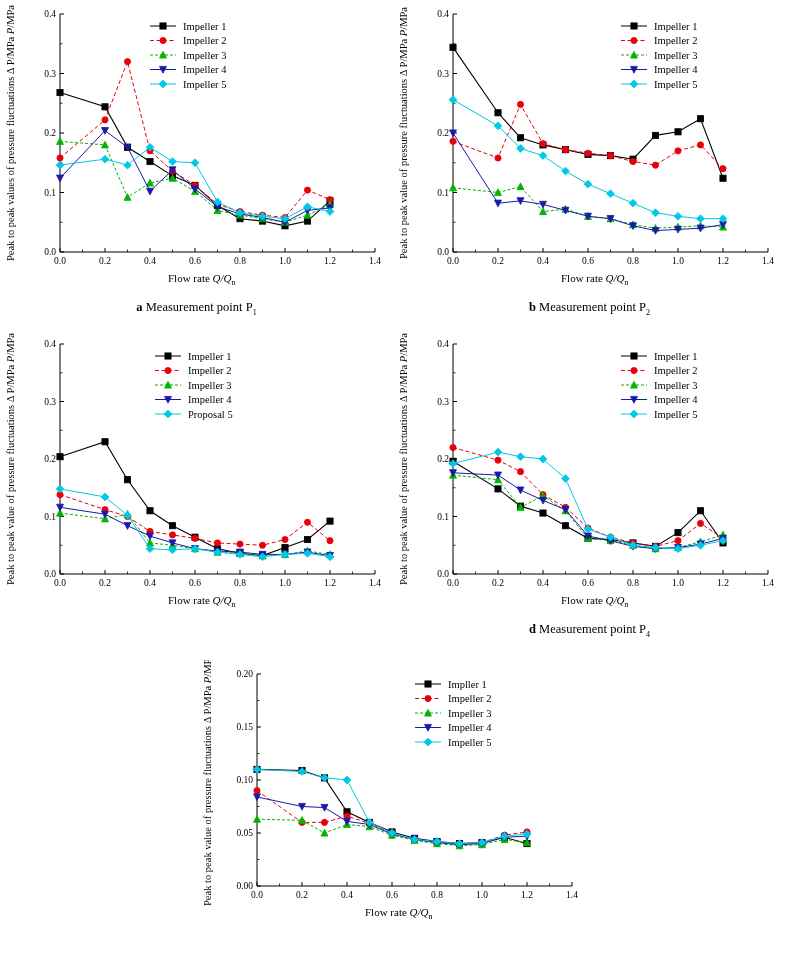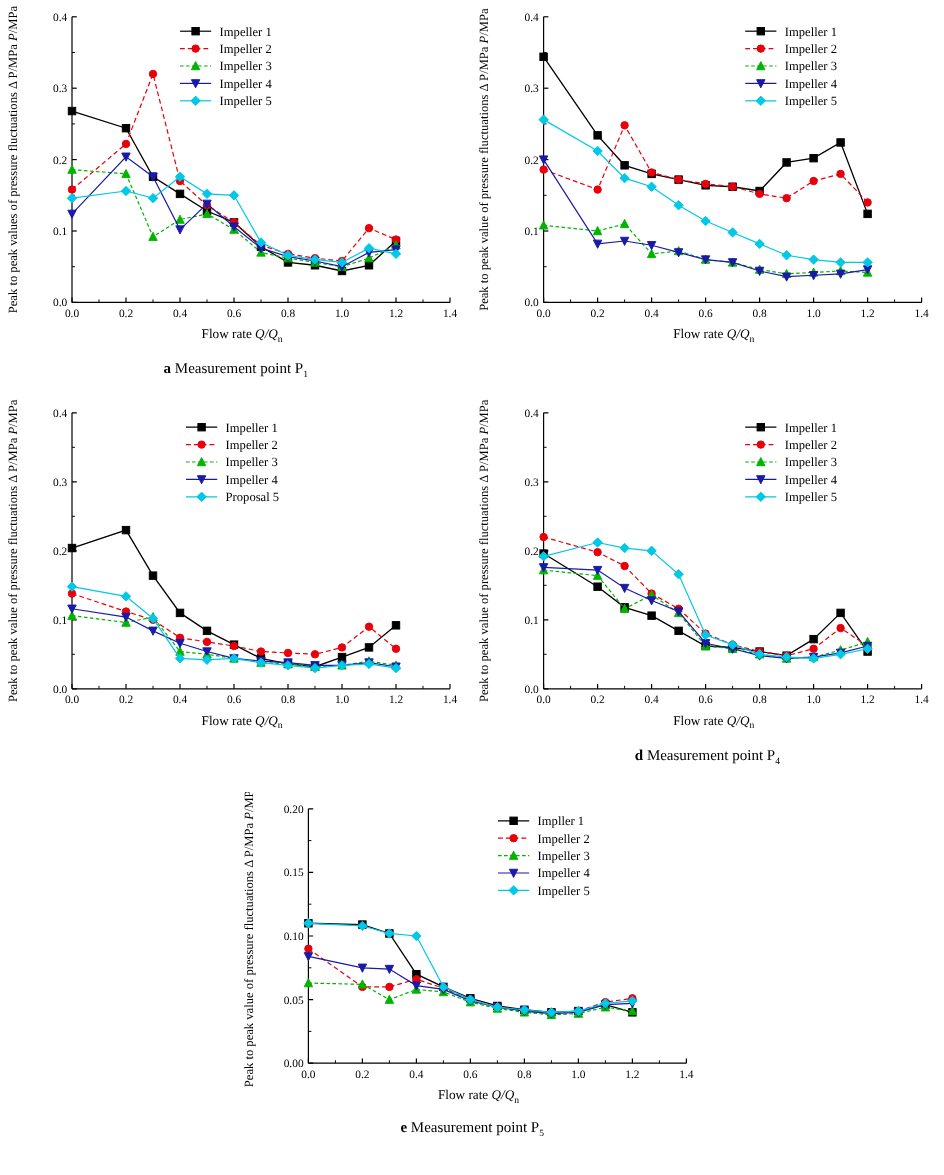--- a/index.html
+++ b/index.html
@@ -292,20 +292,24 @@
             <polygon points="241,73.19999999999999 237.5,66.4 244.5,66.4" fill="#1a1aa8" stroke="#1a1aa8" stroke-width="0.8"></polygon>
             <text x="261" y="73.1" font-size="10.5" font-family="&quot;Liberation Serif&quot;, serif" fill="#000">Impeller 4</text>
             <line x1="228" y1="84" x2="254" y2="84" stroke="#00c8e6" stroke-width="1" stroke-dasharray="none"></line>
             <polygon points="241,80.10000000000001 237.1,84 241,87.89999999999999 244.9,84" fill="#00c8e6" stroke="#00c8e6" stroke-width="0.8"></polygon>
             <text x="261" y="87.6" font-size="10.5" font-family="&quot;Liberation Serif&quot;, serif" fill="#000">Impeller 5</text>
           </g>
           <text x="201.75" y="282" text-anchor="middle" font-size="11" font-family="&quot;Liberation Serif&quot;, serif" fill="#000"><tspan>Flow rate  </tspan><tspan font-style="italic">Q/Q</tspan><tspan font-size="8" dy="3">n</tspan></text>
           <text x="0" y="0" text-anchor="middle" font-size="10.5" font-family="&quot;Liberation Serif&quot;, serif" fill="#000" transform="translate(14,133) rotate(-90)"><tspan>Peak to peak value of pressure fluctuations Δ P/MPa </tspan><tspan font-style="italic">P</tspan><tspan>/MPa</tspan></text>
         </svg>
       </div>
+    <div class="cap">
+      <b>b</b>
+      <span>Measurement point P</span><sub class="sub">2</sub>
+    </div>
   </div>
   <div class="panel half">
     <div class="plotwrap" id="wrap-c">
         <svg width="393" height="292">
           <line x1="60" y1="244" x2="375" y2="244" stroke="#000" stroke-width="1"></line>
           <line x1="60" y1="14" x2="60" y2="244" stroke="#000" stroke-width="1"></line>
           <line x1="60" y1="244" x2="60" y2="240" stroke="#000" stroke-width="1"></line>
           <text x="60" y="256" text-anchor="middle" font-size="9.5" font-family="&quot;Liberation Serif&quot;, serif" fill="#000">0.0</text>
           <line x1="105" y1="244" x2="105" y2="240" stroke="#000" stroke-width="1"></line>
           <text x="105" y="256" text-anchor="middle" font-size="9.5" font-family="&quot;Liberation Serif&quot;, serif" fill="#000">0.2</text>
@@ -713,18 +717,14 @@
             <polygon points="231,71.19999999999999 227.5,64.4 234.5,64.4" fill="#1a1aa8" stroke="#1a1aa8" stroke-width="0.8"></polygon>
             <text x="251" y="71.1" font-size="10.5" font-family="&quot;Liberation Serif&quot;, serif" fill="#000">Impeller 4</text>
             <line x1="218" y1="82" x2="244" y2="82" stroke="#00c8e6" stroke-width="1" stroke-dasharray="none"></line>
             <polygon points="231,78.10000000000001 227.1,82 231,85.89999999999999 234.9,82" fill="#00c8e6" stroke="#00c8e6" stroke-width="0.8"></polygon>
             <text x="251" y="85.6" font-size="10.5" font-family="&quot;Liberation Serif&quot;, serif" fill="#000">Impeller 5</text>
           </g>
           <text x="201.75" y="256" text-anchor="middle" font-size="11" font-family="&quot;Liberation Serif&quot;, serif" fill="#000"><tspan>Flow rate  </tspan><tspan font-style="italic">Q/Q</tspan><tspan font-size="8" dy="3">n</tspan></text>
           <text x="0" y="0" text-anchor="middle" font-size="10.5" font-family="&quot;Liberation Serif&quot;, serif" fill="#000" transform="translate(14,120) rotate(-90)"><tspan>Peak to peak value of pressure fluctuations Δ P/MPa </tspan><tspan font-style="italic">P</tspan><tspan>/MPa</tspan></text>
         </svg>
       </div>
-    <div class="cap">
-      <b>e</b>
-      <span>Measurement point P</span><sub class="sub">5</sub>
-    </div>
   </div>
 </div>
 
 </body></html>

